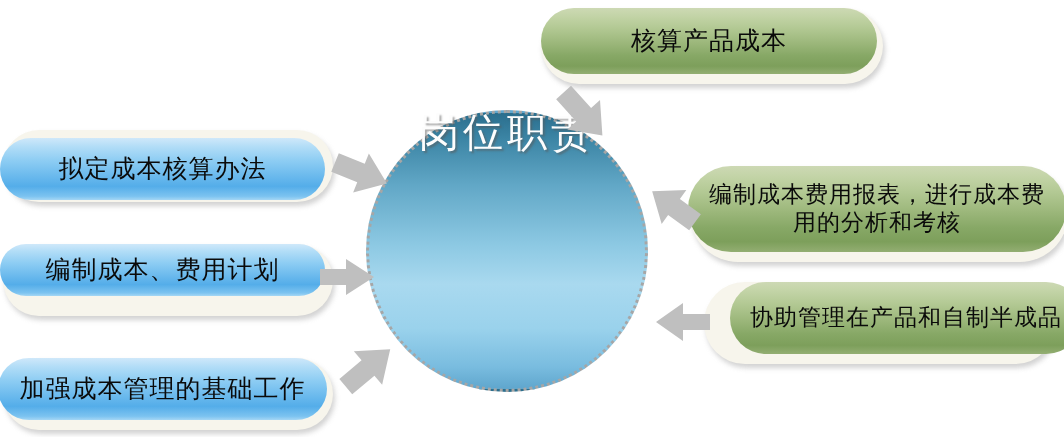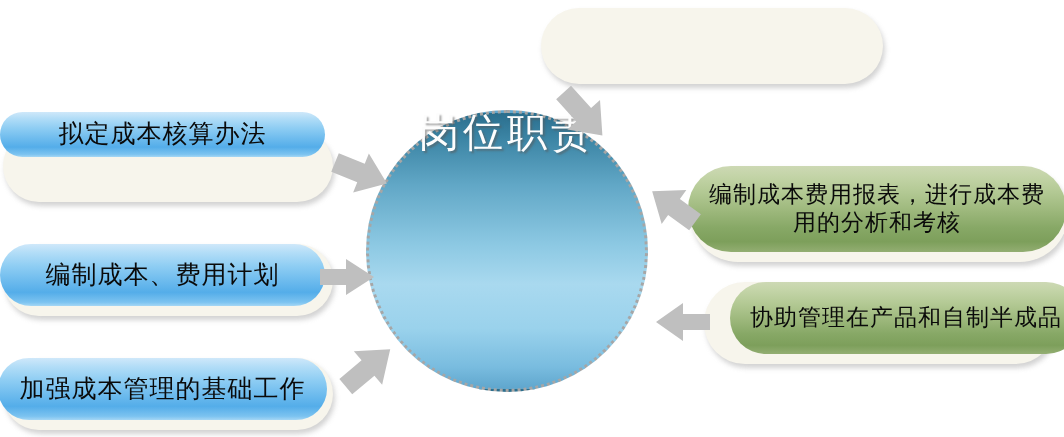--- a/index.html
+++ b/index.html
@@ -106,28 +106,31 @@
     z-index: 7;
   }
   .arrow svg { display: block; }
 </style>
 </head>
 <body>
 
 <div id="canvas">
 
   <div class="pill-wrap" style="left:541px; top:8px; width:342px; height:76px;"></div>
+  <div class="pill pill-green" style="left:541px; top:8px; width:336px; height:66px;">
+    <span class="pill-text">核算产品成本</span>
+  </div>
 
   <div class="pill-wrap" style="left:3px; top:130px; width:330px; height:72px;"></div>
-  <div class="pill pill-blue" style="left:0px; top:112px; width:325px; height:45px;">
+  <div class="pill pill-blue" style="left:0px; top:138px; width:325px; height:62px;">
     <span class="pill-text">拟定成本核算办法</span>
   </div>
 
   <div class="pill-wrap" style="left:3px; top:244px; width:330px; height:72px;"></div>
-  <div class="pill pill-blue" style="left:0px; top:244px; width:325px; height:62px;">
+  <div class="pill pill-blue" style="left:0px; top:244px; width:325px; height:52px;">
     <span class="pill-text">编制成本、费用计划</span>
   </div>
 
   <div class="pill-wrap" style="left:3px; top:358px; width:330px; height:72px;"></div>
   <div class="pill pill-blue" style="left:-2px; top:358px; width:329px; height:62px;">
     <span class="pill-text">加强成本管理的基础工作</span>
   </div>
 
   <div class="pill-wrap" style="left:690px; top:166px; width:378px; height:96px;"></div>
   <div class="pill pill-green" style="left:688px; top:166px; width:378px; height:86px;">

